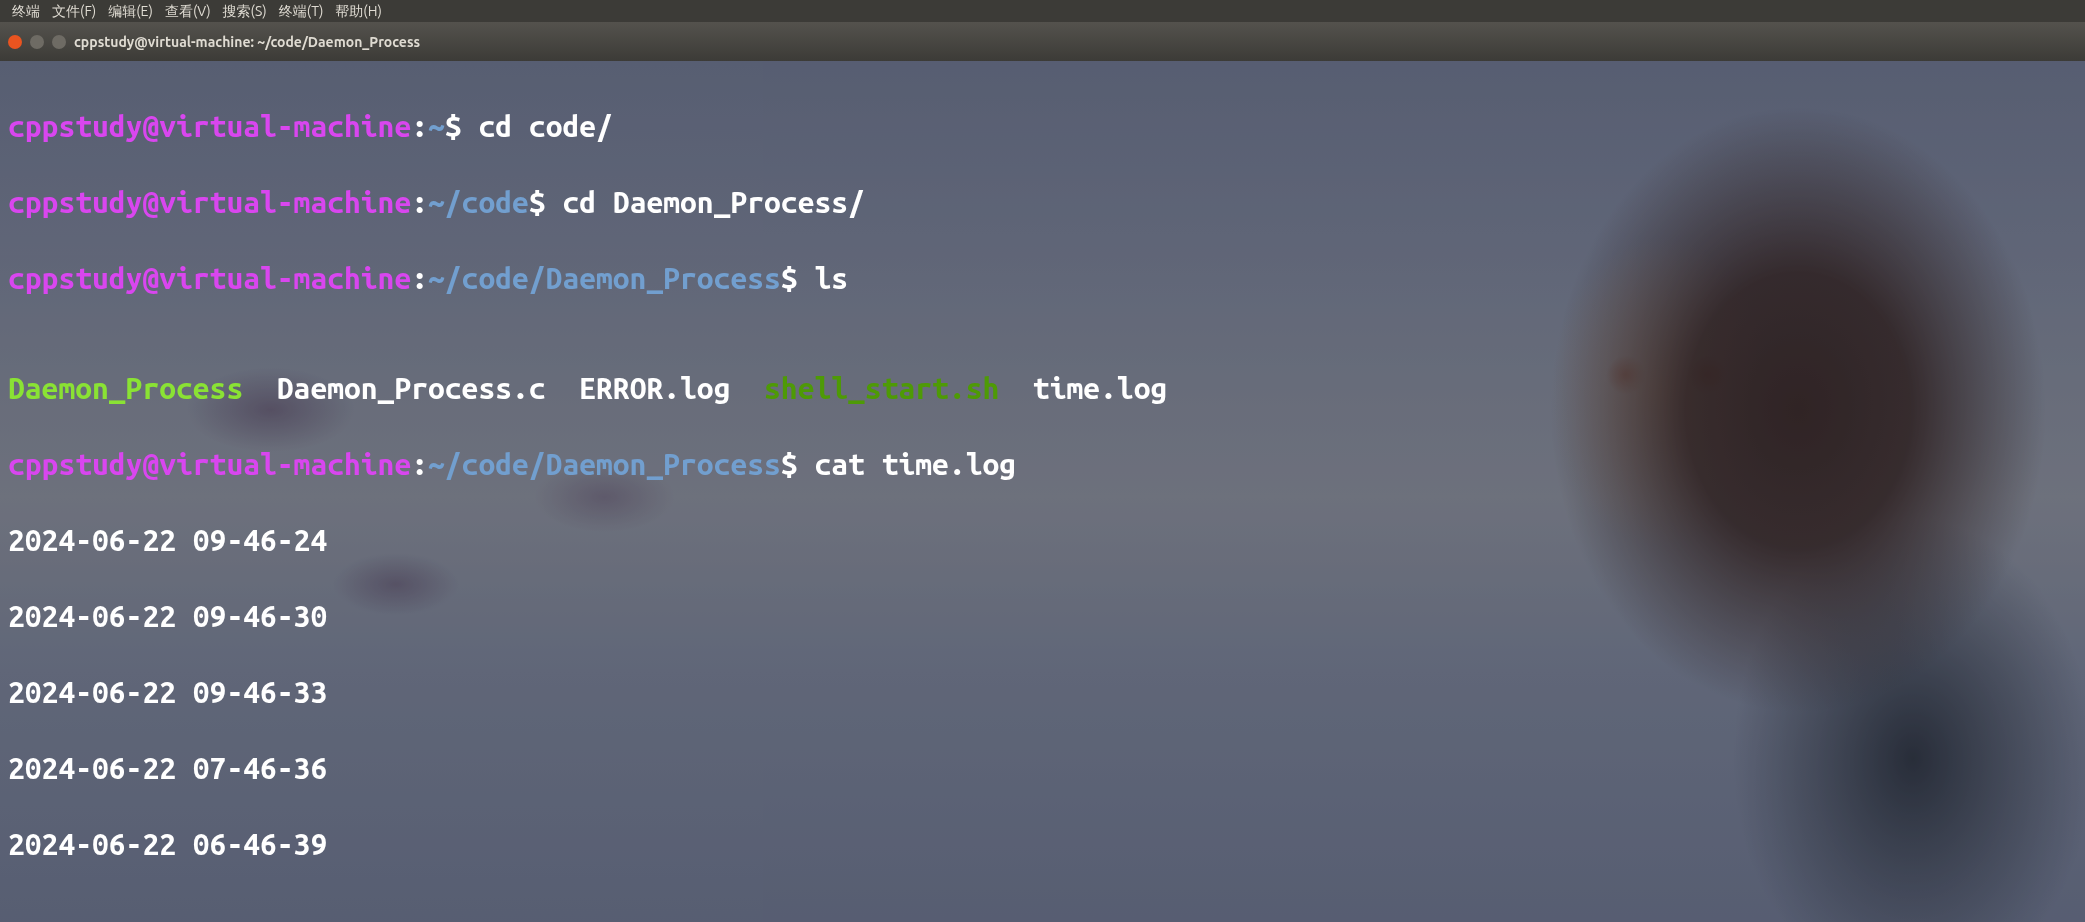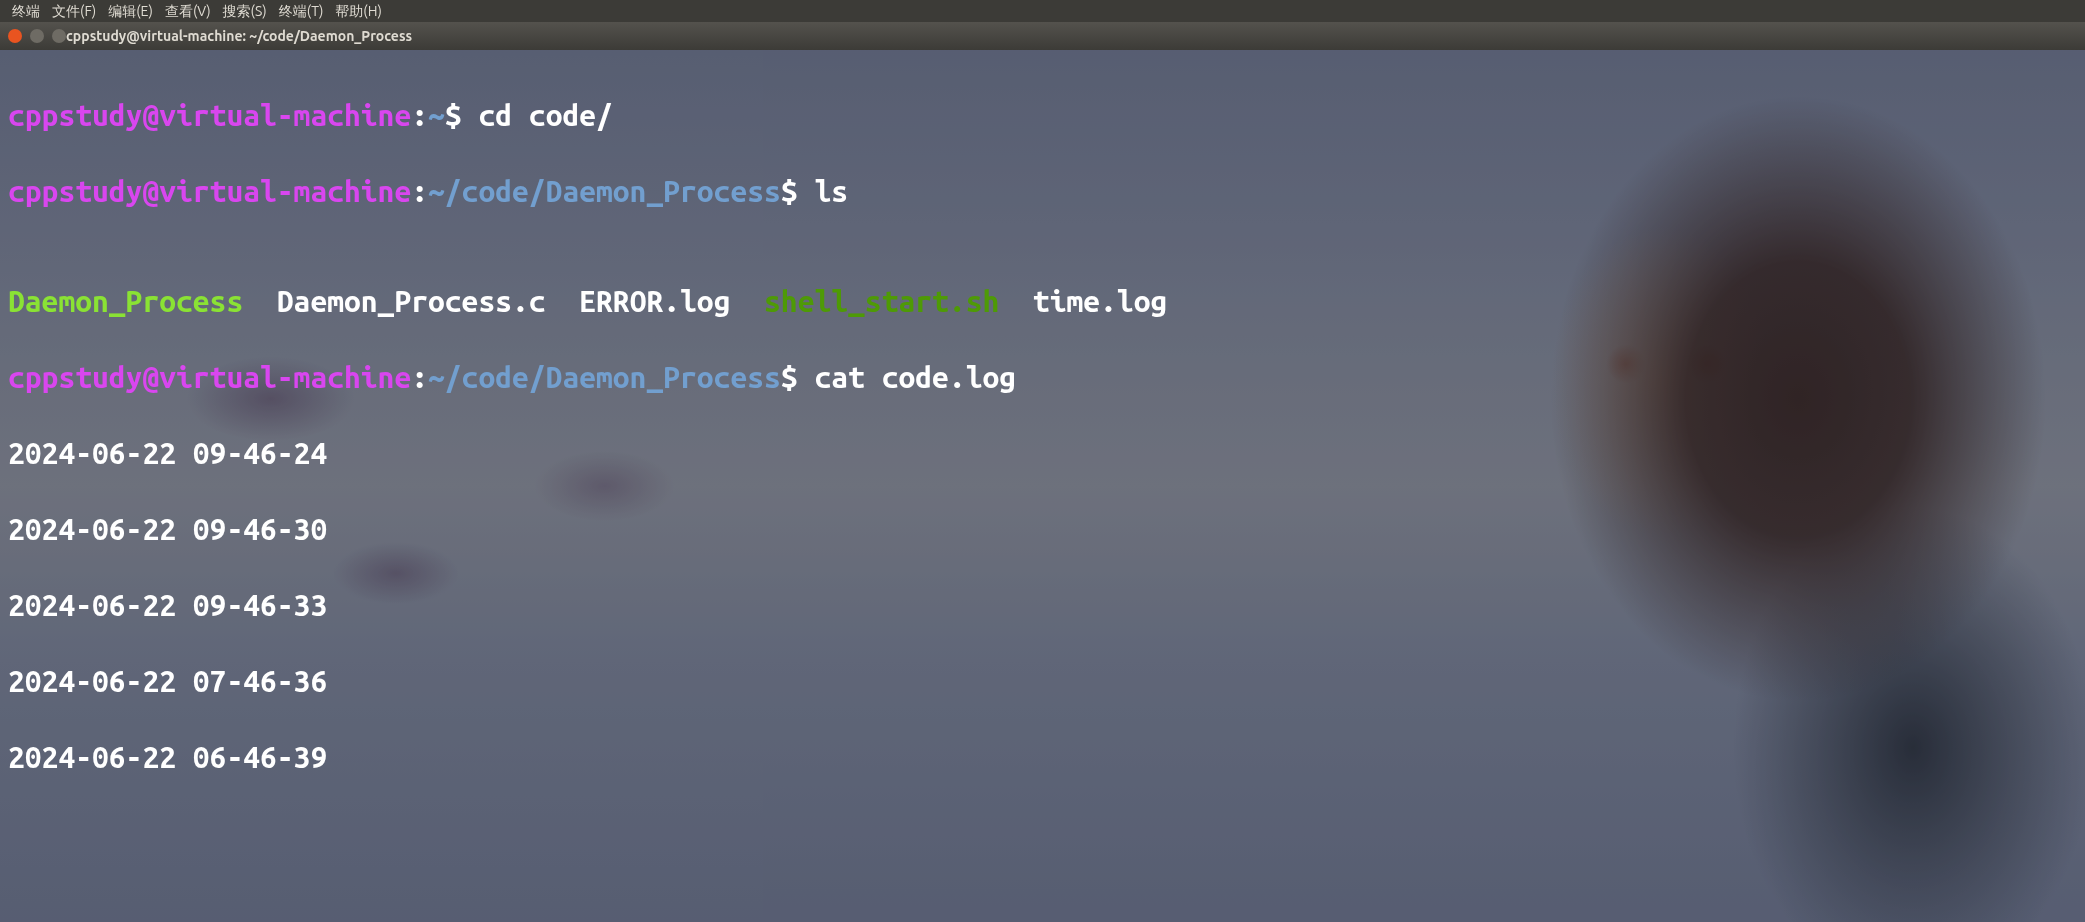--- a/index.html
+++ b/index.html
@@ -25,24 +25,25 @@
     .menubar-item {
       padding: 1px 4px;
       cursor: pointer;
     }
     .titlebar {
       background: linear-gradient(to bottom, #54524d, #3c3b37);
       color: #dfdbd2;
       font-family: 'Ubuntu', sans-serif;
       font-size: 14px;
       font-weight: bold;
-      height: 28px;
+      height: 39px;
       display: flex;
       align-items: center;
       padding: 0 8px;
+      gap: 8px;
     }
     .window-controls {
       display: flex;
       gap: 8px;
     }
     .window-btn {
       width: 14px;
       height: 14px;
       border-radius: 50%;
       cursor: pointer;
@@ -139,23 +140,24 @@
     <div class="window-btn btn-max"></div>
   </div>
   <span>cppstudy@virtual-machine: ~/code/Daemon_Process</span>
 </div>
 
 <div class="terminal">
   <div class="bg-image"></div>
   <div class="overlay-dark"></div>
   <div class="terminal-text">
 <span class="line"><span class="user-host">cppstudy@virtual-machine</span><span class="white">:</span><span class="path">~</span><span class="white">$ </span><span class="white">cd code/</span></span>
+<span class="line"><span class="user-host">cppstudy@virtual-machine</span><span class="white">:</span><span class="path">~/code</span><span class="white">$ </span><span class="white">cd Daemon_Process/</span></span>
 <span class="line"><span class="user-host">cppstudy@virtual-machine</span><span class="white">:</span><span class="path">~/code/Daemon_Process</span><span class="white">$ </span><span class="white">ls</span></span>
 <span class="line ls-output"><span class="exec-green">Daemon_Process</span><span class="white">  </span><span class="white">Daemon_Process.c</span><span class="white">  </span><span class="white">ERROR.log</span><span class="white">  </span><span class="shell-green">shell_start.sh</span><span class="white">  </span><span class="white">time.log</span></span>
-<span class="line"><span class="user-host">cppstudy@virtual-machine</span><span class="white">:</span><span class="path">~/code/Daemon_Process</span><span class="white">$ </span><span class="white">cat code.log</span></span>
+<span class="line"><span class="user-host">cppstudy@virtual-machine</span><span class="white">:</span><span class="path">~/code/Daemon_Process</span><span class="white">$ </span><span class="white">cat time.log</span></span>
 <span class="line white">2024-06-22 09-46-24</span>
 <span class="line white">2024-06-22 09-46-30</span>
 <span class="line white">2024-06-22 09-46-33</span>
 <span class="line white">2024-06-22 07-46-36</span>
 <span class="line white">2024-06-22 06-46-39</span>
 
 
 
 
 

